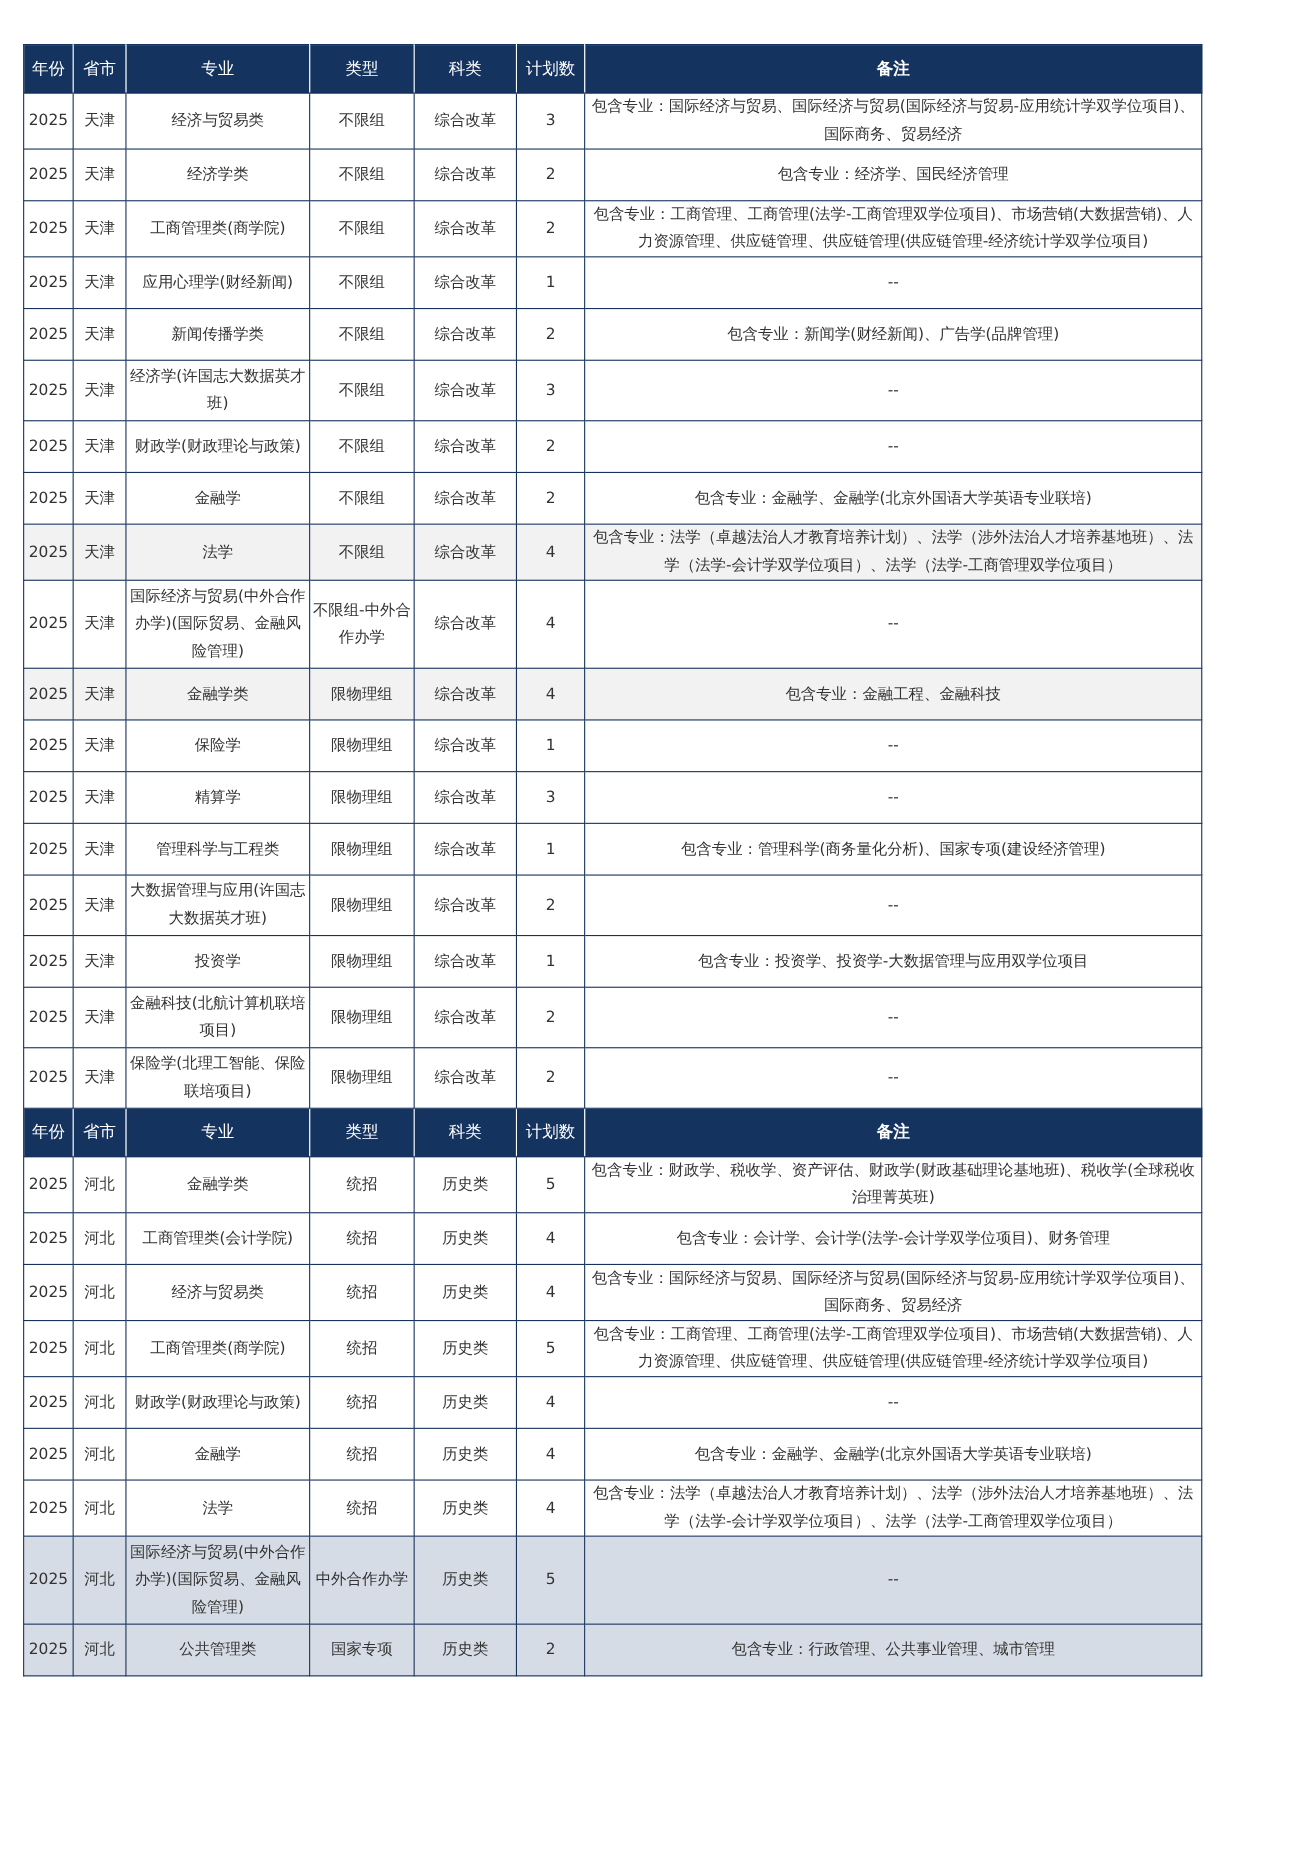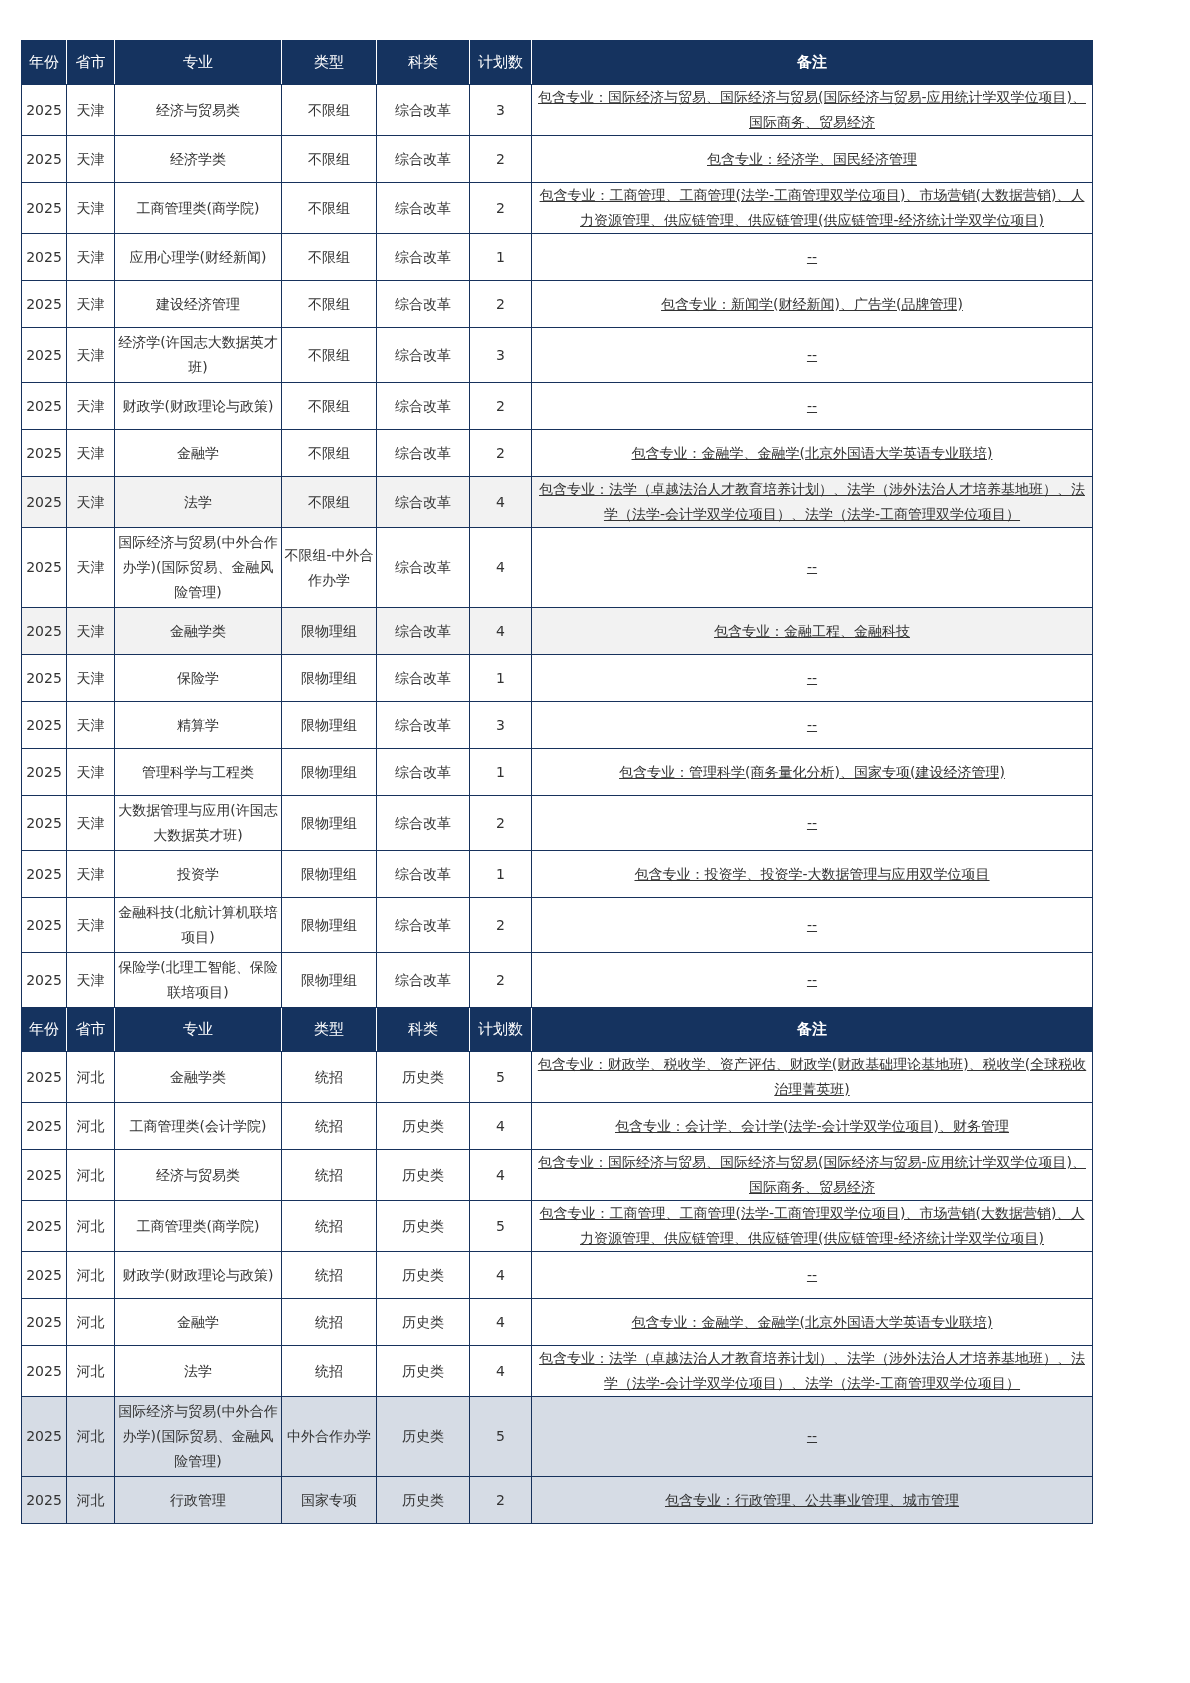--- a/index.html
+++ b/index.html
@@ -14,21 +14,21 @@
   col.c-plan { width: 62px; }
   col.c-note { width: 561px; }
   th, td { border: 1px solid #17325c; text-align: center; vertical-align: middle; padding: 2px 1px; color: #333333; font-size: 14px; line-height: 25px; word-break: break-all; }
   th { background: #15335f; color: #ffffff; font-weight: normal; font-size: 15px; height: 42px; padding: 0; border-color: #ffffff; border-top-color: #15335f; border-bottom-color: #15335f; }
   th:first-child { border-left-color: #15335f; }
   th:last-child { border-right-color: #15335f; font-weight: bold; }
   tr.hdr th { height: 43px; }
   td { height: 42px; }
   tr.gray td { background: #f2f2f2; }
   tr.blue td { background: #d6dce5; }
-  td.note { padding: 0 2px; text-decoration: underline; }
+  td.note { padding: 0 2px; }
 </style>
 </head>
 <body>
 
 <div class="wrap">
   <table>
     <colgroup>
       <col class="c-year">
         <col class="c-prov">
         <col class="c-major">
@@ -79,21 +79,21 @@
           <td>天津</td>
           <td>应用心理学(财经新闻)</td>
           <td>不限组</td>
           <td>综合改革</td>
           <td>1</td>
           <td class="note">--</td>
         </tr>
         <tr>
           <td>2025</td>
           <td>天津</td>
-          <td>建设经济管理</td>
+          <td>新闻传播学类</td>
           <td>不限组</td>
           <td>综合改革</td>
           <td>2</td>
           <td class="note">包含专业：新闻学(财经新闻)、广告学(品牌管理)</td>
         </tr>
         <tr>
           <td>2025</td>
           <td>天津</td>
           <td>经济学(许国志大数据英才班)</td>
           <td>不限组</td>
@@ -286,21 +286,21 @@
           <td>河北</td>
           <td>国际经济与贸易(中外合作办学)(国际贸易、金融风险管理)</td>
           <td>中外合作办学</td>
           <td>历史类</td>
           <td>5</td>
           <td class="note">--</td>
         </tr>
         <tr class="blue">
           <td>2025</td>
           <td>河北</td>
-          <td>行政管理</td>
+          <td>公共管理类</td>
           <td>国家专项</td>
           <td>历史类</td>
           <td>2</td>
           <td class="note">包含专业：行政管理、公共事业管理、城市管理</td>
         </tr>
       </tbody>
   </table>
 </div>
 
 </body></html>

